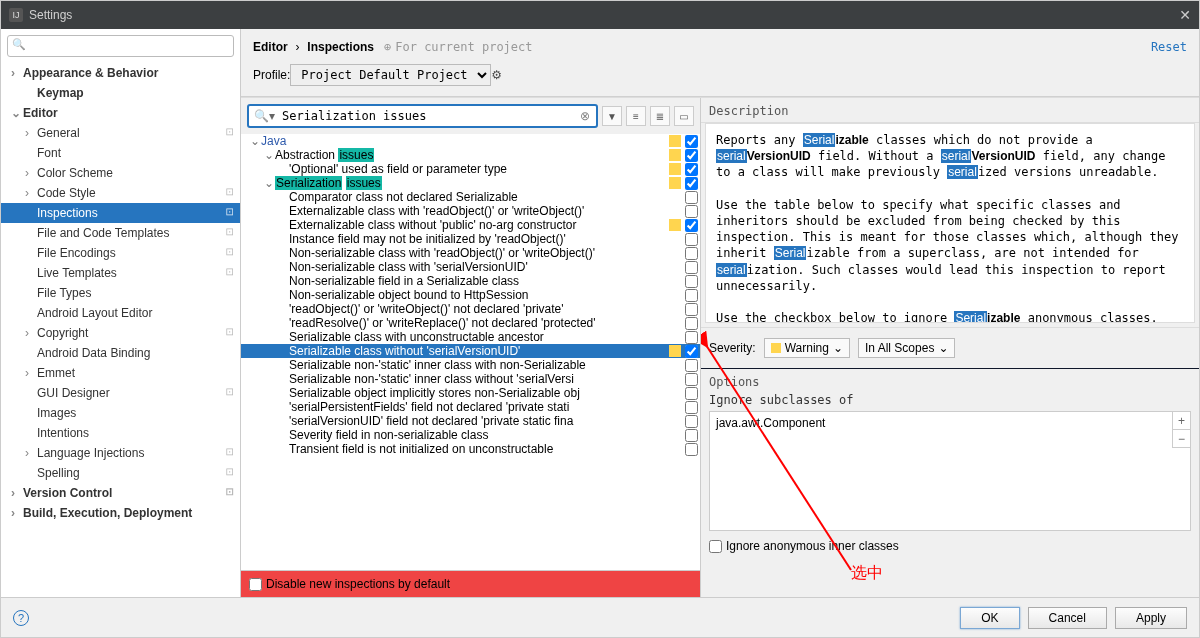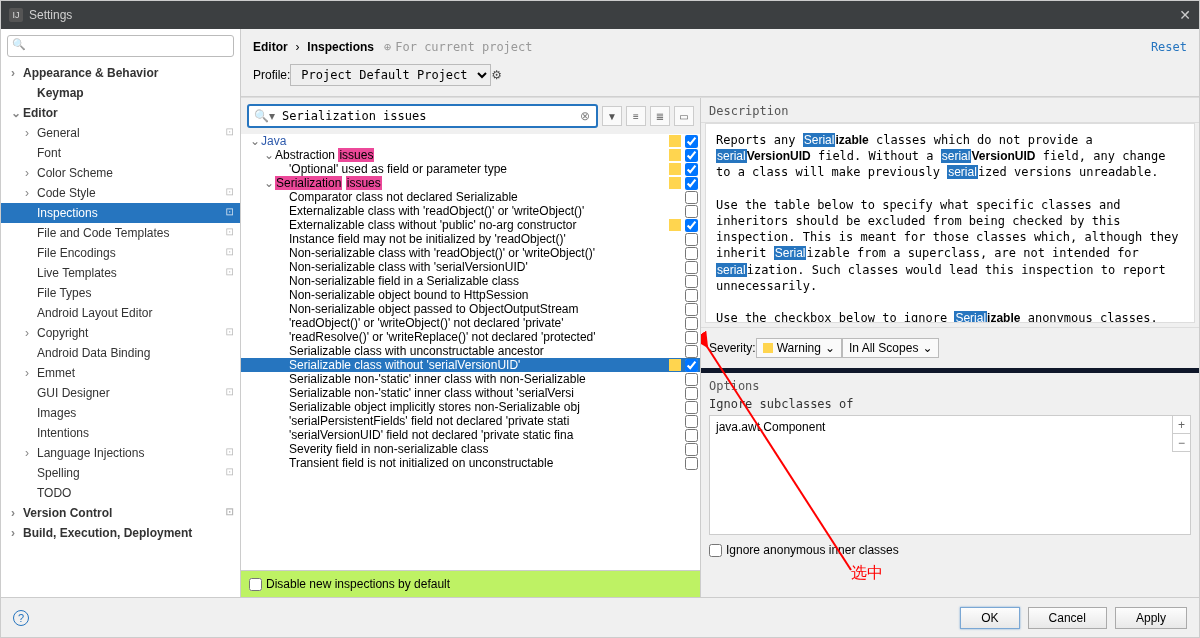--- a/index.html
+++ b/index.html
@@ -44,31 +44,31 @@
 .toolbtn { width: 20px; height: 20px; display: inline-flex; align-items: center; justify-content: center; border: 1px solid #ccc; background: #fafafa; cursor: pointer; font-size: 10px; color: #555; }
 
 .insp-tree { flex: 1; overflow: auto; background: #fff; font-family: monospace; font-size: 12px; line-height: 14px; position: relative; }
 .insp-row { display: flex; align-items: center; padding: 0 2px; height: 14px; cursor: pointer; position: relative; }
 .insp-row .txt { flex: 1; overflow: hidden; white-space: nowrap; }
 .insp-row .exp { display: inline-block; width: 12px; text-align: center; color: #777; }
 .insp-row .marker { width: 14px; height: 12px; margin-left: 2px; }
 .insp-row .cb { margin-left: 2px; }
 .insp-row.sel { background: #2675bf; color: #fff; justify-content: center; }
 .insp-row.sel .exp { color: #fff; }
-.hl { background: #ec4899; color: #000; padding: 0 1px; }
+.hl { background: #14b8a6; color: #000; padding: 0 1px; }
 .yellow-box { background: #ffd54f; width: 12px; height: 12px; display: inline-block; }
 
-.disable-row { padding: 6px 8px; border-top: 1px solid #ccc; font-family: monospace; display: flex; align-items: center; gap: 4px; background: #bef264; }
+.disable-row { padding: 6px 8px; border-top: 1px solid #ccc; font-family: monospace; display: flex; align-items: center; gap: 4px; background: #ef4444; }
 
 .right-pane { flex: 1; display: flex; flex-direction: column; overflow: hidden; }
 .desc-label { padding: 6px 8px 4px; font-family: monospace; color: #555; border-bottom: 1px solid #ddd; }
 .desc-body { padding: 8px 10px; font-family: monospace; line-height: 1.35; overflow: auto; height: 200px; background: #fff; border: 1px solid #ddd; margin: 0 4px; }
 .desc-body .kw { background: #2675bf; color: #fff; padding: 0 1px; }
 .desc-body b { font-weight: bold; }
-.sev-row { padding: 10px 8px; display: flex; align-items: center; font-family: monospace; border-top: 1px solid #ddd; border-bottom: 5px solid #0f172a; margin-top: 4px; }
+.sev-row { padding: 10px 8px; display: flex; align-items: center; gap: 8px; font-family: monospace; border-top: 1px solid #ddd; border-bottom: 1px solid #0f172a; margin-top: 4px; }
 .sev-select { border: 1px solid #bbb; padding: 2px 6px; display: inline-flex; align-items: center; gap: 4px; background: #fafafa; cursor: pointer; }
 .sev-select .sq { width: 10px; height: 10px; background: #ffd54f; }
 .opts-label { padding: 6px 8px 2px; font-family: monospace; color: #555; }
 .sub-label { padding: 2px 8px; font-family: monospace; color: #333; }
 .list-box { margin: 2px 8px; border: 1px solid #ccc; background: #fff; height: 120px; position: relative; font-family: monospace; padding: 4px 6px; }
 .list-ctrl { position: absolute; right: 0; top: 0; width: 18px; display: flex; flex-direction: column; }
 .list-ctrl span { height: 18px; display: flex; align-items: center; justify-content: center; border-left: 1px solid #ccc; border-bottom: 1px solid #ccc; cursor: pointer; color: #666; }
 .ignore-row { padding: 6px 8px; font-family: monospace; display: flex; align-items: center; gap: 4px; }
 
 .footer { height: 40px; border-top: 1px solid #ccc; display: flex; align-items: center; padding: 0 12px; background: #f0f0f0; }
@@ -111,21 +111,20 @@
         <div class="tree-item l1"><span class="arrow"></span>File Types</div>
         <div class="tree-item l1"><span class="arrow"></span>Android Layout Editor</div>
         <div class="tree-item l1"><span class="arrow">›</span>Copyright<span class="pin">⊡</span></div>
         <div class="tree-item l1"><span class="arrow"></span>Android Data Binding</div>
         <div class="tree-item l1"><span class="arrow">›</span>Emmet</div>
         <div class="tree-item l1"><span class="arrow"></span>GUI Designer<span class="pin">⊡</span></div>
         <div class="tree-item l1"><span class="arrow"></span>Images</div>
         <div class="tree-item l1"><span class="arrow"></span>Intentions</div>
         <div class="tree-item l1"><span class="arrow">›</span>Language Injections<span class="pin">⊡</span></div>
         <div class="tree-item l1"><span class="arrow"></span>Spelling<span class="pin">⊡</span></div>
-        <div class="tree-item l1"><span class="arrow"></span>TODO</div>
         <div class="tree-item bold l0"><span class="arrow">›</span>Version Control<span class="pin">⊡</span></div>
         <div class="tree-item bold l0"><span class="arrow">›</span>Build, Execution, Deployment</div>
       </div>
   </div>
 
   <div class="content">
     <div class="header">
       <span class="breadcrumb">
         <b>Editor</b>
         <span>›</span>
@@ -208,25 +207,20 @@
               <span class="txt" style="padding-left:34px"><span class="exp"></span><span>Non-serializable field in a Serializable class</span></span>
               <span class="marker"></span>
               <input type="checkbox" class="cb" style="">
             </div>
             <div class="insp-row">
               <span class="txt" style="padding-left:34px"><span class="exp"></span><span>Non-serializable object bound to HttpSession</span></span>
               <span class="marker"></span>
               <input type="checkbox" class="cb" style="">
             </div>
             <div class="insp-row">
-              <span class="txt" style="padding-left:34px"><span class="exp"></span><span>Non-serializable object passed to ObjectOutputStream</span></span>
-              <span class="marker"></span>
-              <input type="checkbox" class="cb" style="">
-            </div>
-            <div class="insp-row">
               <span class="txt" style="padding-left:34px"><span class="exp"></span><span>'readObject()' or 'writeObject()' not declared 'private'</span></span>
               <span class="marker"></span>
               <input type="checkbox" class="cb" style="">
             </div>
             <div class="insp-row">
               <span class="txt" style="padding-left:34px"><span class="exp"></span><span>'readResolve()' or 'writeReplace()' not declared 'protected'</span></span>
               <span class="marker"></span>
               <input type="checkbox" class="cb" style="">
             </div>
             <div class="insp-row">

